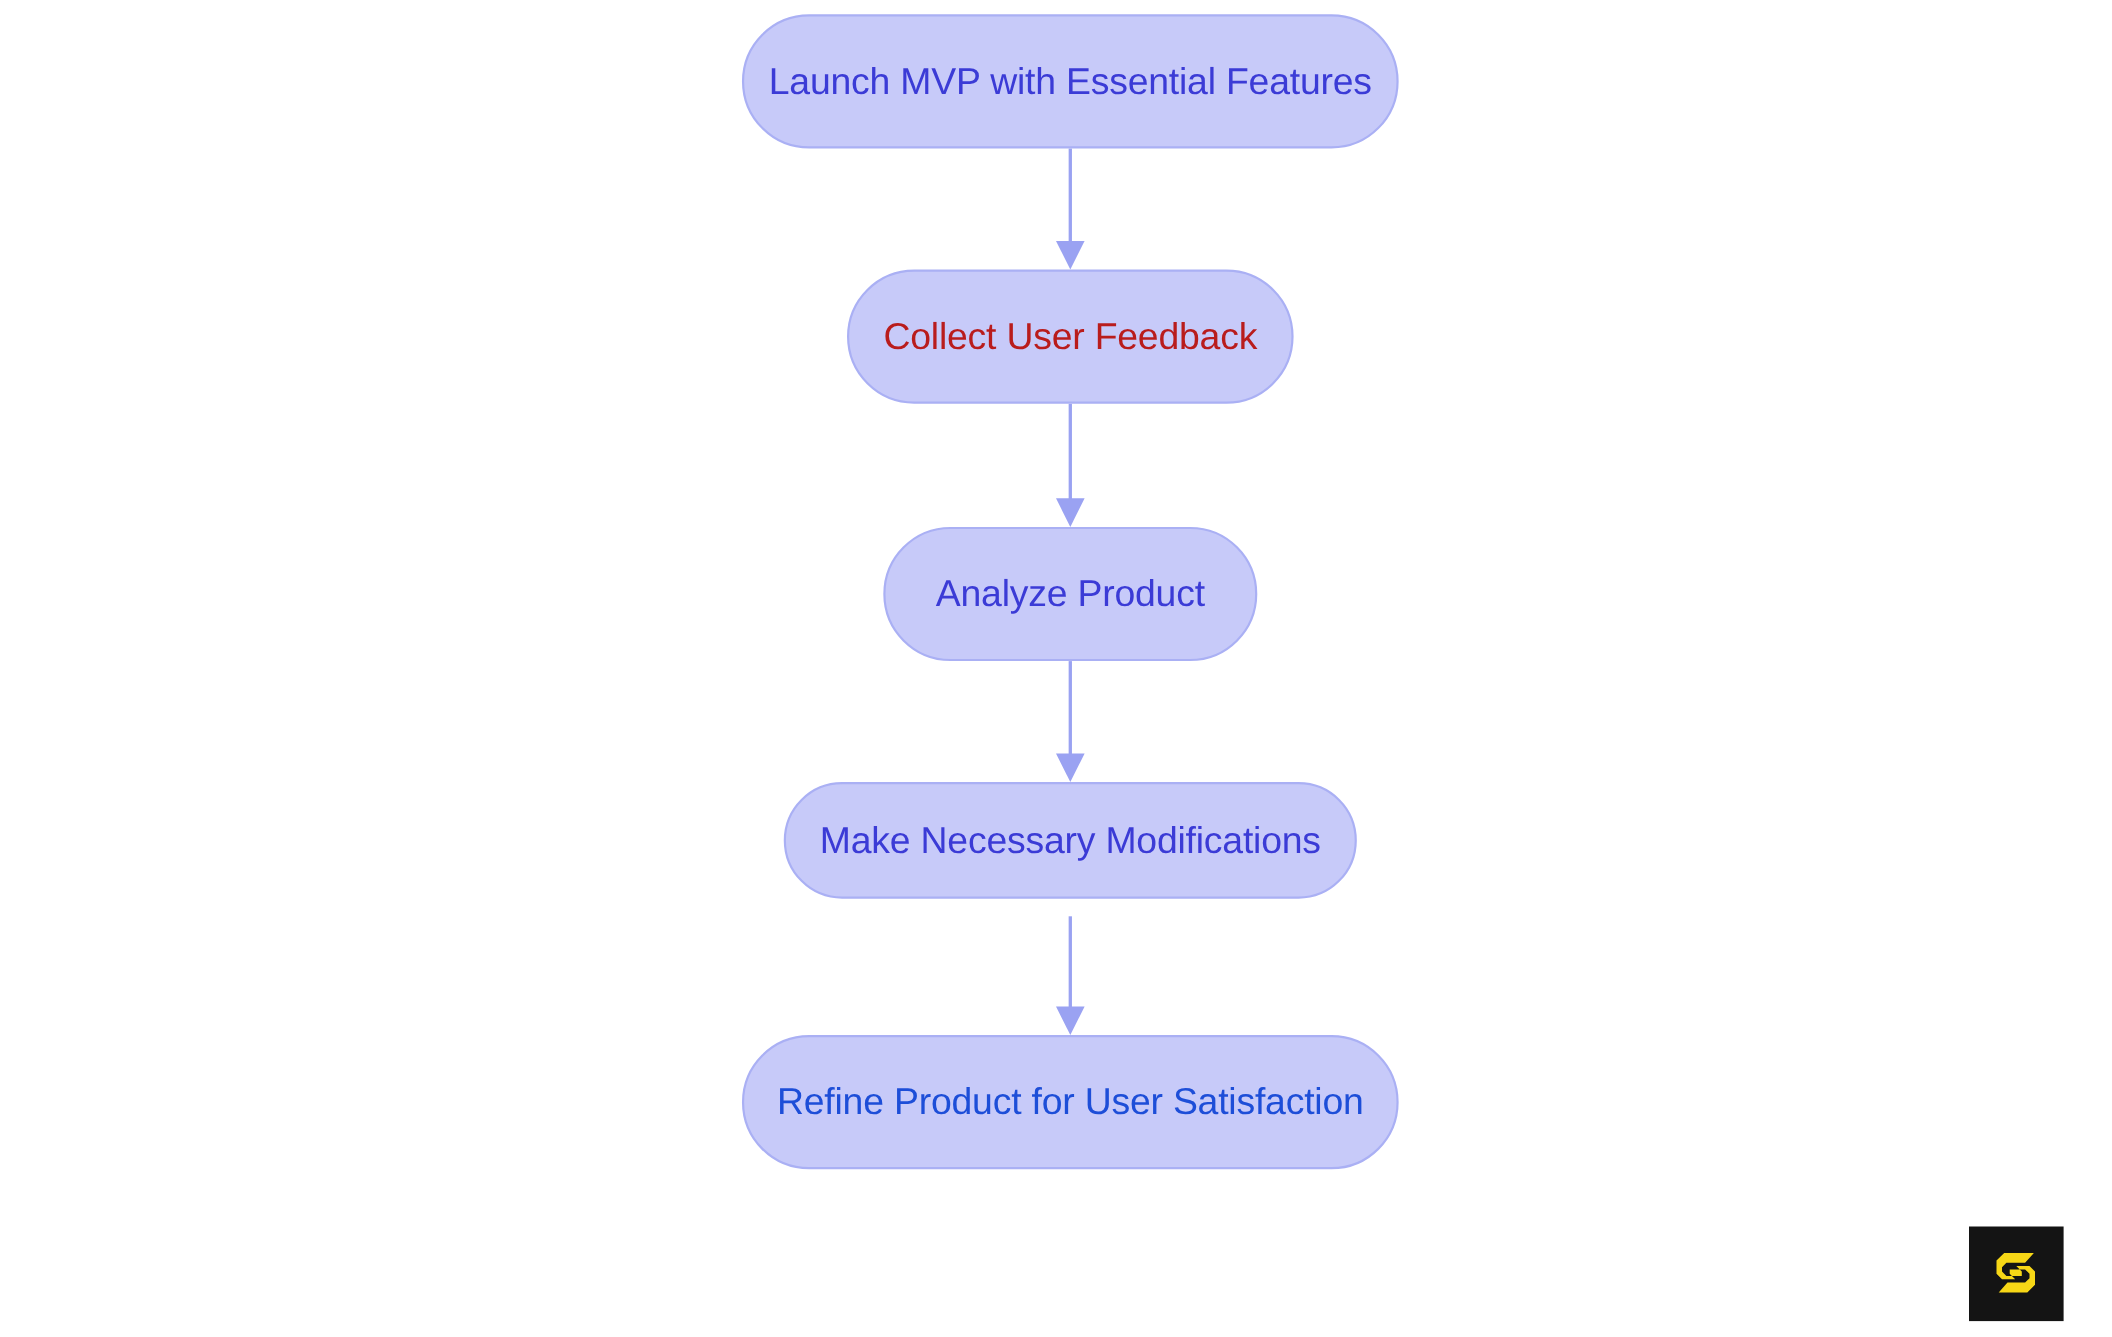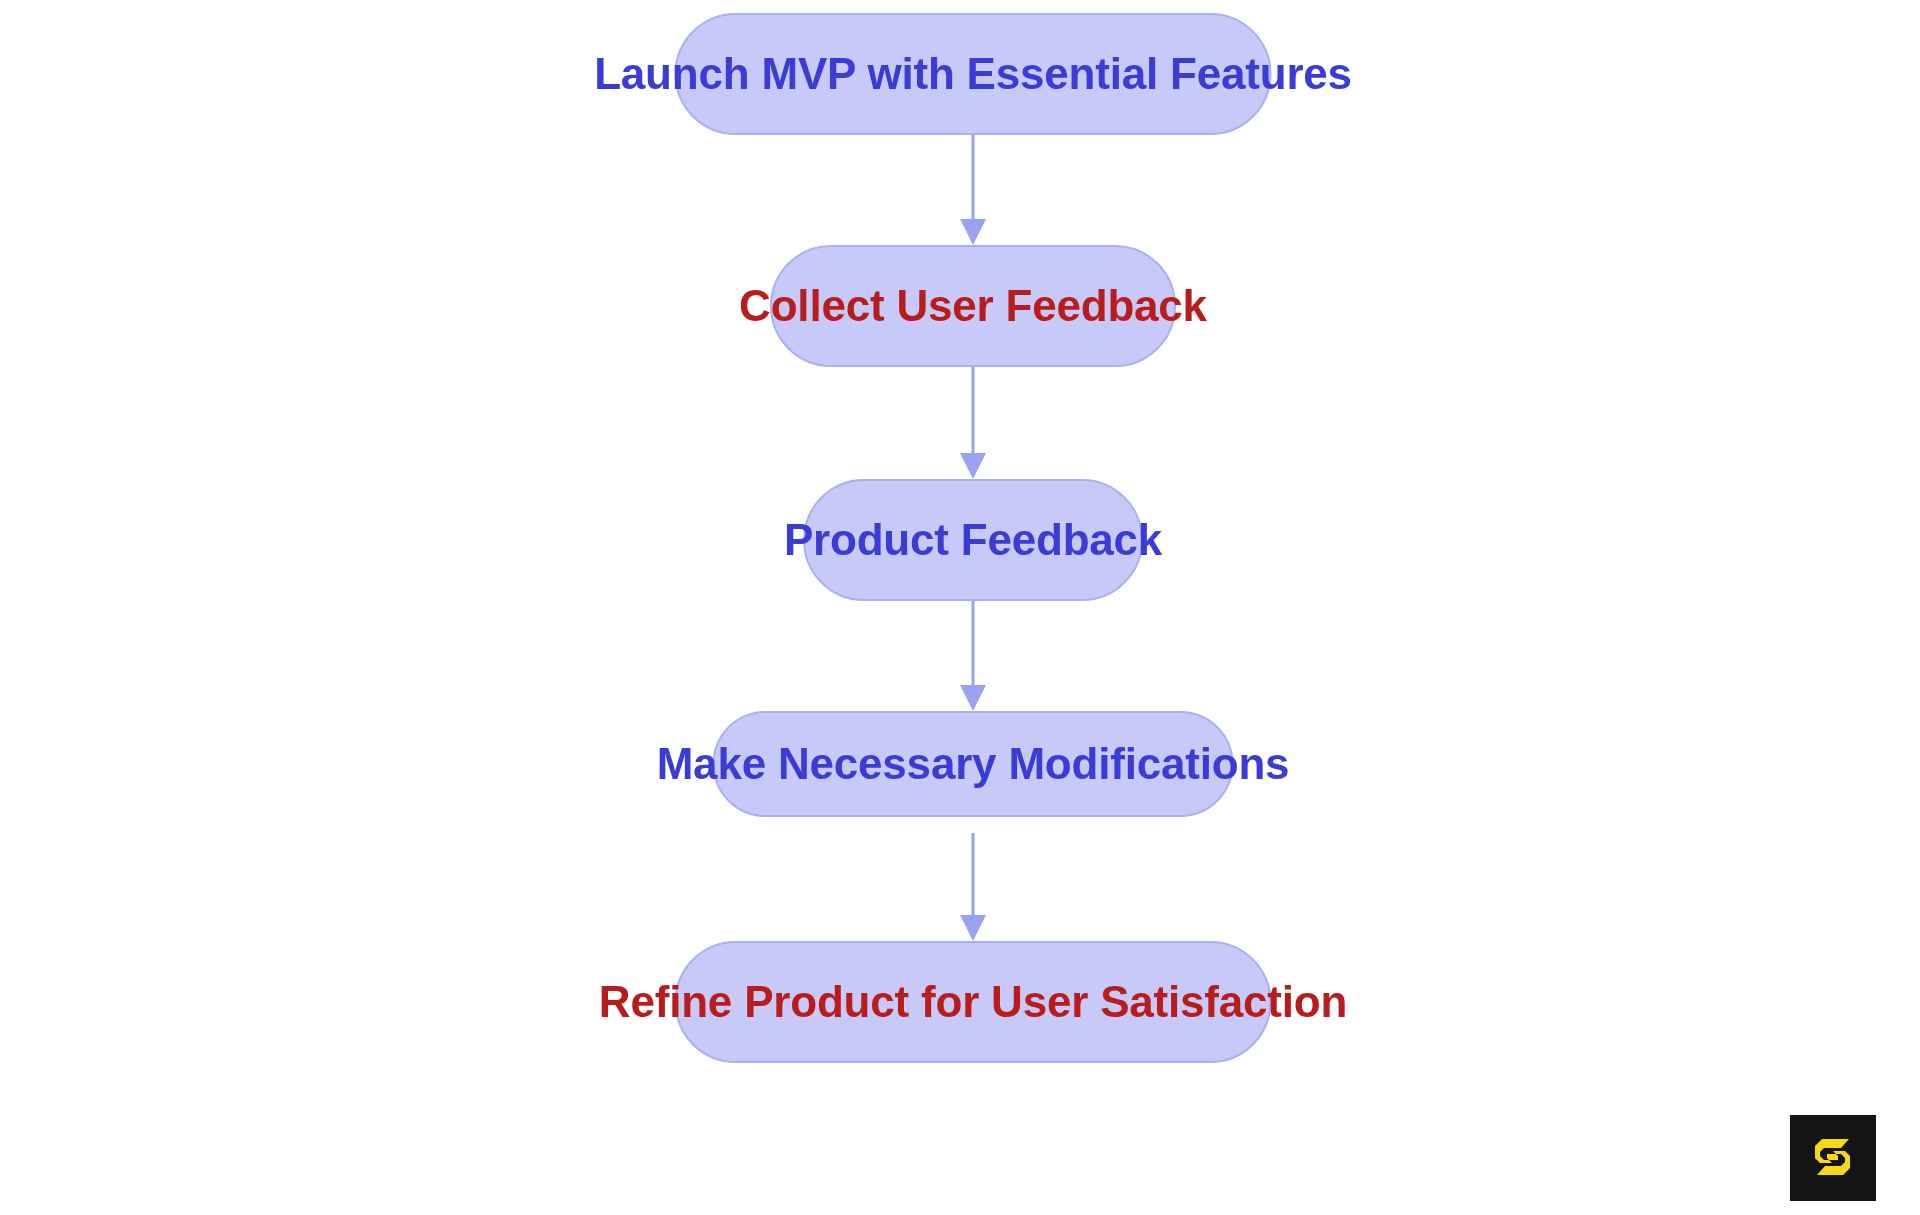--- a/index.html
+++ b/index.html
@@ -38,22 +38,22 @@
     border-radius: 62px;
     display: flex;
     align-items: center;
     justify-content: center;
     transform: translateX(-50%);
   }
 
   .node-label {
     color: #3b3bd6;
     font-family: "Liberation Sans", sans-serif;
-    font-size: 44px;
-    font-weight: 700;
+    font-size: 34px;
+    font-weight: 400;
     letter-spacing: -0.2px;
     line-height: 1;
     white-space: nowrap;
     user-select: none;
   }
 
   
   .connector {
     position: absolute;
     transform: translateX(-50%);
@@ -105,27 +105,27 @@
           <polygon points="7,82 33,82 20,108" fill="#9aa2f2"></polygon>
         </svg>
       </div>
       <div class="node" style="left: 973px; top: 13px; width: 597px; height: 122px; background: rgb(199, 202, 249); border-color: rgb(170, 176, 244);">
         <span class="node-label" style="color: rgb(59, 59, 214);">Launch MVP with Essential Features</span>
       </div>
       <div class="node" style="left: 973px; top: 245px; width: 406px; height: 122px; background: rgb(199, 202, 249); border-color: rgb(170, 176, 244);">
         <span class="node-label" style="color: #b91c1c;">Collect User Feedback</span>
       </div>
       <div class="node" style="left: 973px; top: 479px; width: 340px; height: 122px; background: rgb(199, 202, 249); border-color: rgb(170, 176, 244);">
-        <span class="node-label" style="color: rgb(59, 59, 214);">Product Feedback</span>
+        <span class="node-label" style="color: rgb(59, 59, 214);">Analyze Product</span>
       </div>
       <div class="node" style="left: 973px; top: 711px; width: 521px; height: 106px; background: rgb(199, 202, 249); border-color: rgb(170, 176, 244);">
         <span class="node-label" style="color: rgb(59, 59, 214);">Make Necessary Modifications</span>
       </div>
       <div class="node" style="left: 973px; top: 941px; width: 597px; height: 122px; background: rgb(199, 202, 249); border-color: rgb(170, 176, 244);">
-        <span class="node-label" style="color: #b91c1c;">Refine Product for User Satisfaction</span>
+        <span class="node-label" style="color: #1d4ed8;">Refine Product for User Satisfaction</span>
       </div>
     </div>
 
   <div id="logo">
     <svg width="56" height="56" viewBox="0 0 56 56" aria-hidden="true">
       <path d="M44 9 L36 18 L19 18 L15 22 L15 26 L19 30 L33 30 L33 26 L28 21 L40 21 L45 26 L45 38 L38 45 L12 45 L20 36 L36 36 L40 32 L40 28 L36 24 L22 24 L22 28 L27 33 L15 33 L10 28 L10 16 L17 9 Z" fill="#f7d716"></path>
     </svg>
   </div>
 
 </div>

